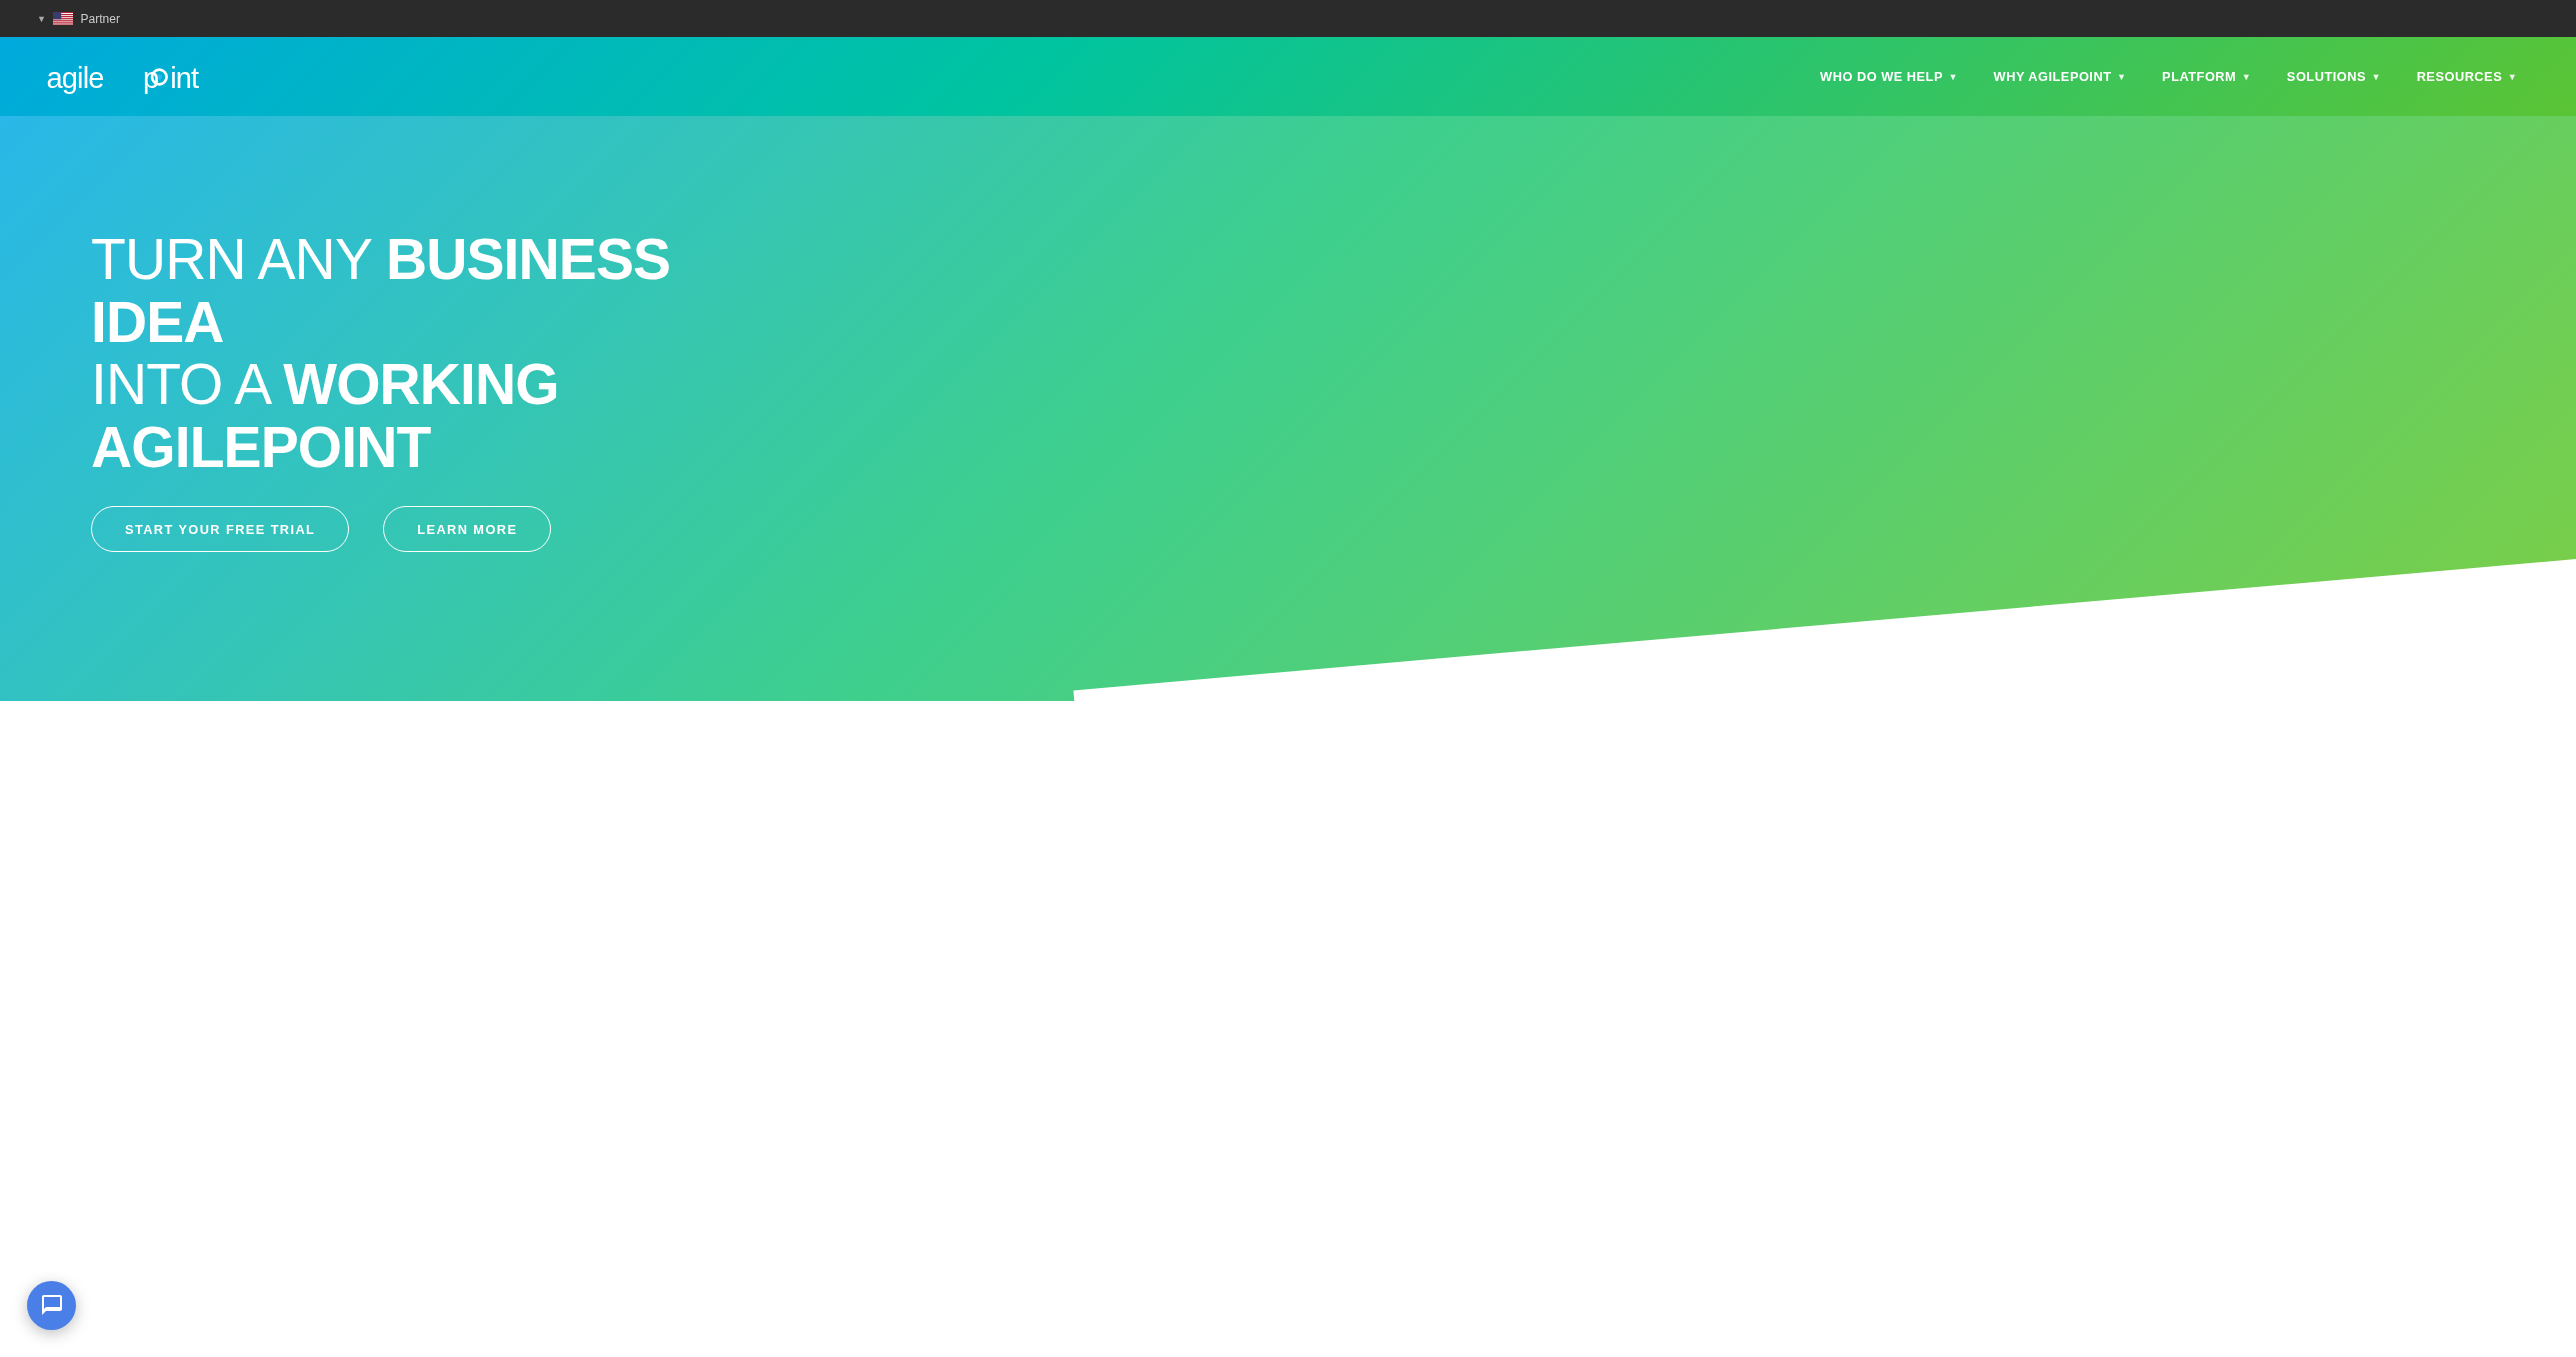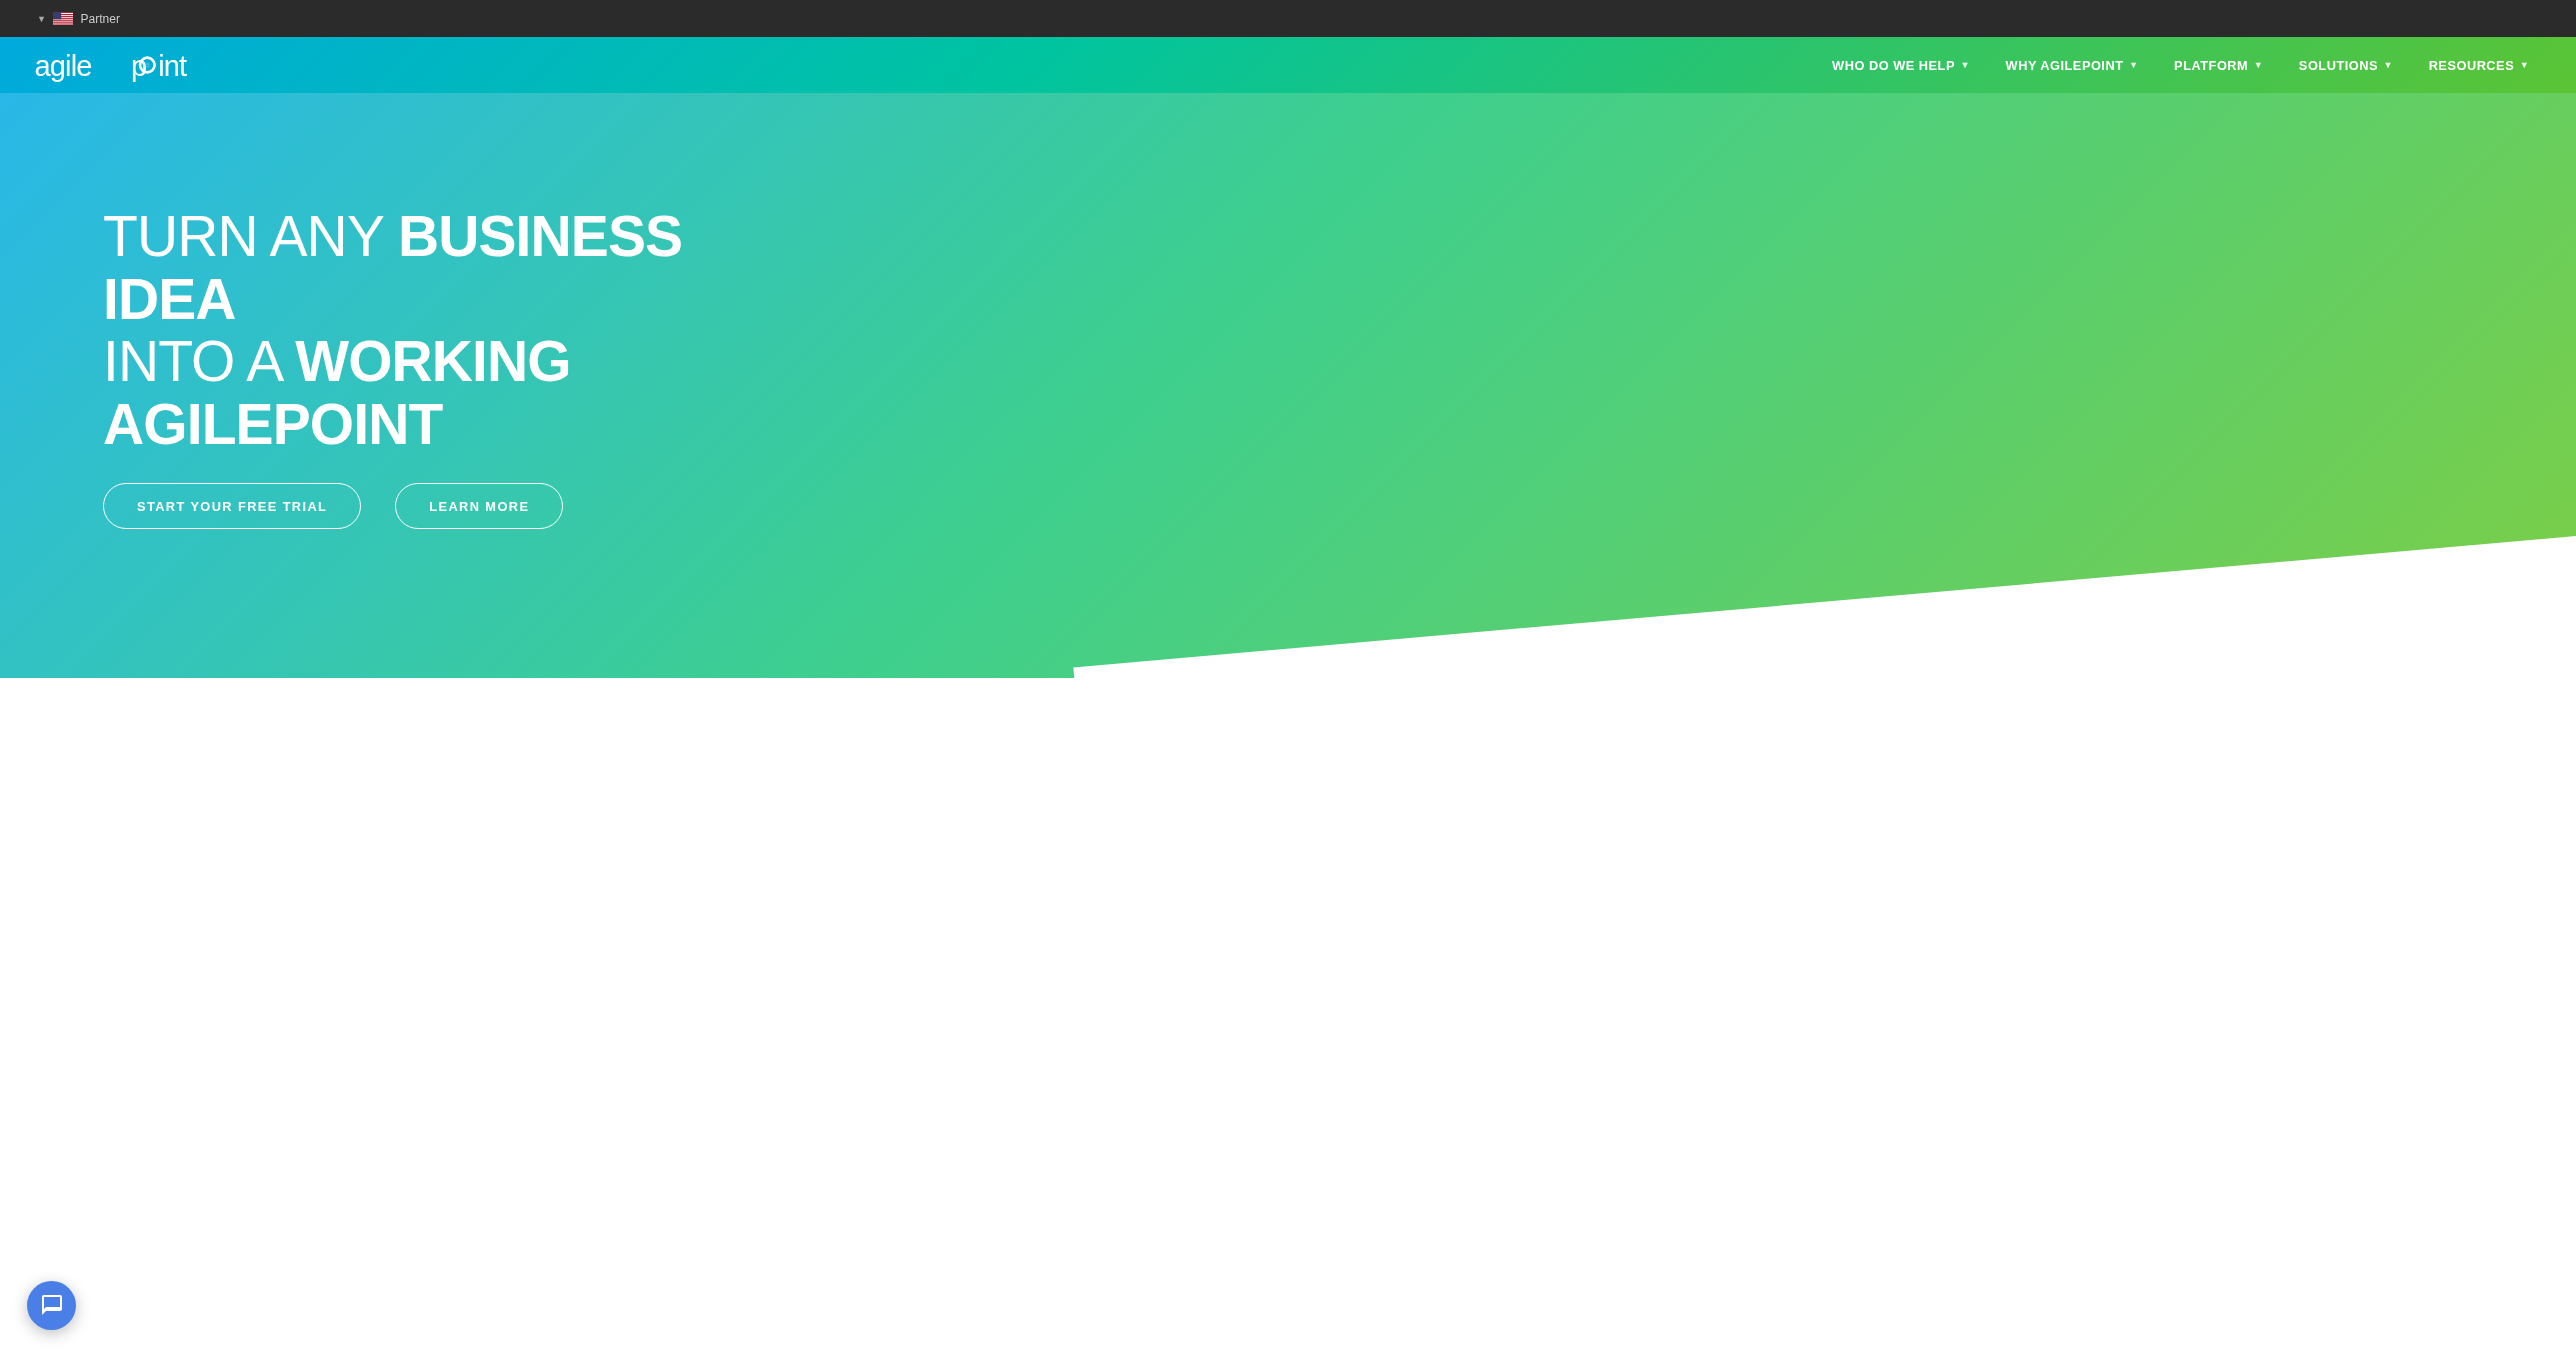--- a/index.html
+++ b/index.html
@@ -60,22 +60,22 @@
     }
 
     .dropdown-arrow {
       font-size: 9.1px;
       color: #aaa;
     }
 
     
     .header {
       background: linear-gradient(135deg, #00aadd 0%, #00c4a0 40%, #5bc435 100%);
-      padding: 0 34px;
-      height: 56px;
+      padding: 0 46px;
+      height: 79px;
       display: flex;
       align-items: center;
       justify-content: space-between;
     }
 
     .logo {
       display: flex;
       align-items: center;
       gap: 3.7px;
     }
@@ -125,21 +125,20 @@
       height: 201px;
       background: white;
       transform: rotate(-5deg);
       transform-origin: bottom right;
     }
 
     .hero-content {
       max-width: 622px;
       position: relative;
       z-index: 1;
-      margin-left: 12px;
     }
 
     .hero-title {
       font-size: 57px;
       font-weight: 300;
       color: white;
       line-height: 1.1;
       margin-bottom: 27.4px;
       letter-spacing: -0.9px;
     }

